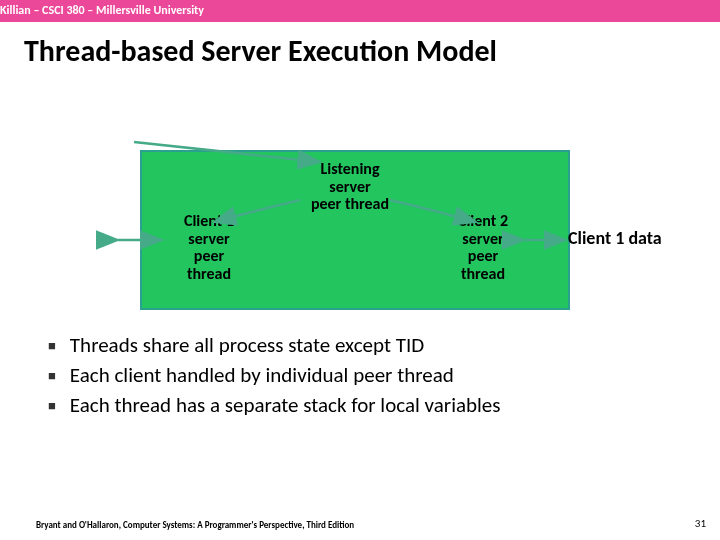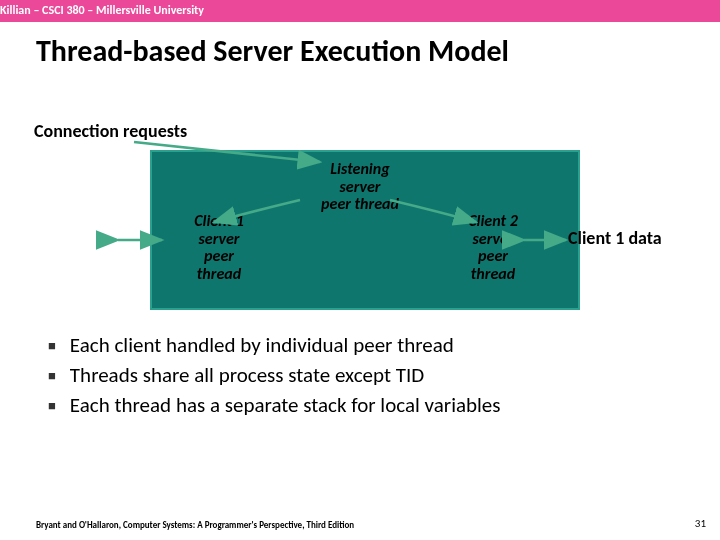--- a/index.html
+++ b/index.html
@@ -1,22 +1,22 @@
 <!DOCTYPE html>
 <html><head>
 <meta charset="utf-8">
 <style>
   * { margin: 0; padding: 0; box-sizing: border-box; }
   html, body { width: 720px; height: 540px; font-family: Calibri, Arial, sans-serif; background: #fff; overflow: hidden; }
   .page { width: 720px; height: 540px; position: relative; }
   .top-bar { width: 100%; height: 22px; background: #ec4899; color: #fff; font-size: 12px; font-weight: bold; text-align: left; padding: 3px 6px 0 0; }
-  .title { font-size: 30px; font-weight: bold; color: #000; padding: 10px 0 0 24px; margin-left: 12px; }
+  .title { font-size: 30px; font-weight: bold; color: #000; padding: 10px 0 0 24px; }
   .diagram-area { position: absolute; left: 0; top: 92px; width: 720px; height: 230px; }
   .conn-req { position: absolute; left: 34px; top: 28px; font-size: 18px; font-weight: bold; }
-  .server-box { position: absolute; left: 150px; top: 58px; width: 430px; height: 160px; background: #0f766e; border: 2px solid #2aa08f; font-style: italic; }
+  .server-box { position: absolute; left: 140px; top: 58px; width: 430px; height: 160px; background: #22c55e; border: 2px solid #2aa08f; }
   .listening { position: absolute; left: 148px; top: 8px; width: 120px; text-align: center; font-size: 16px; font-weight: bold; line-height: 1.1; }
   .peer1 { position: absolute; left: 22px; top: 60px; width: 90px; text-align: center; font-size: 16px; font-weight: bold; line-height: 1.1; }
   .peer2 { position: absolute; left: 296px; top: 60px; width: 90px; text-align: center; font-size: 16px; font-weight: bold; line-height: 1.1; }
   .client1data { position: absolute; left: 4px; top: 135px; font-size: 18px; font-weight: bold; }
   .client2data { position: absolute; left: 568px; top: 135px; font-size: 18px; font-weight: bold; }
   svg.arrows { position: absolute; left:0; top:0; width:720px; height:230px; pointer-events:none; }
   .bullets { position: absolute; left: 48px; top: 330px; width: 640px; }
   .bullets li { list-style: none; font-size: 21px; color: #000; padding: 2px 0; }
   .bullets li::before { content: "\25A0"; color: #333; font-size: 13px; padding-right: 14px; position: relative; top: -2px; }
   .footer-left { position: absolute; left: 12px; bottom: 10px; font-size: 9px; font-weight: bold; color: #000; margin-left: 24px; }
@@ -26,21 +26,20 @@
 <body>
 
 <div class="page">
   <div class="top-bar">
     <span>Killian – CSCI 380 – Millersville University</span>
   </div>
 
   <div class="title">Thread-based Server Execution Model</div>
 
   <div class="diagram-area">
-    <div class="conn-req">Connection requests</div>
 
     <div class="server-box">
       <div class="listening">
         <span>Listening</span><br>
         <span>server</span><br>
         <span>peer thread</span>
       </div>
       <div class="peer1">
         <span>Client 1</span><br>
         <span>server</span><br>
@@ -70,20 +69,20 @@
 
       <path d="M 390 108 Q 440 120 476 130" stroke="#4a8" stroke-width="2.5" fill="none" marker-end="url(#ah)"></path>
 
       <line x1="118" y1="148" x2="162" y2="148" stroke="#4a8" stroke-width="2.5" marker-end="url(#ah)" marker-start="url(#ah)"></line>
 
       <line x1="524" y1="148" x2="566" y2="148" stroke="#4a8" stroke-width="2.5" marker-end="url(#ah)" marker-start="url(#ah)"></line>
     </svg>
   </div>
 
   <ul class="bullets">
+    <li>Threads share all process state except TID</li>
     <li>Each client handled by individual peer thread</li>
-    <li>Threads share all process state except TID</li>
     <li>Each thread has a separate stack for local variables</li>
   </ul>
 
   <div class="footer-left">Bryant and O'Hallaron, Computer Systems: A Programmer's Perspective, Third Edition</div>
   <div class="footer-right">31</div>
 </div>
 
 </body></html>

